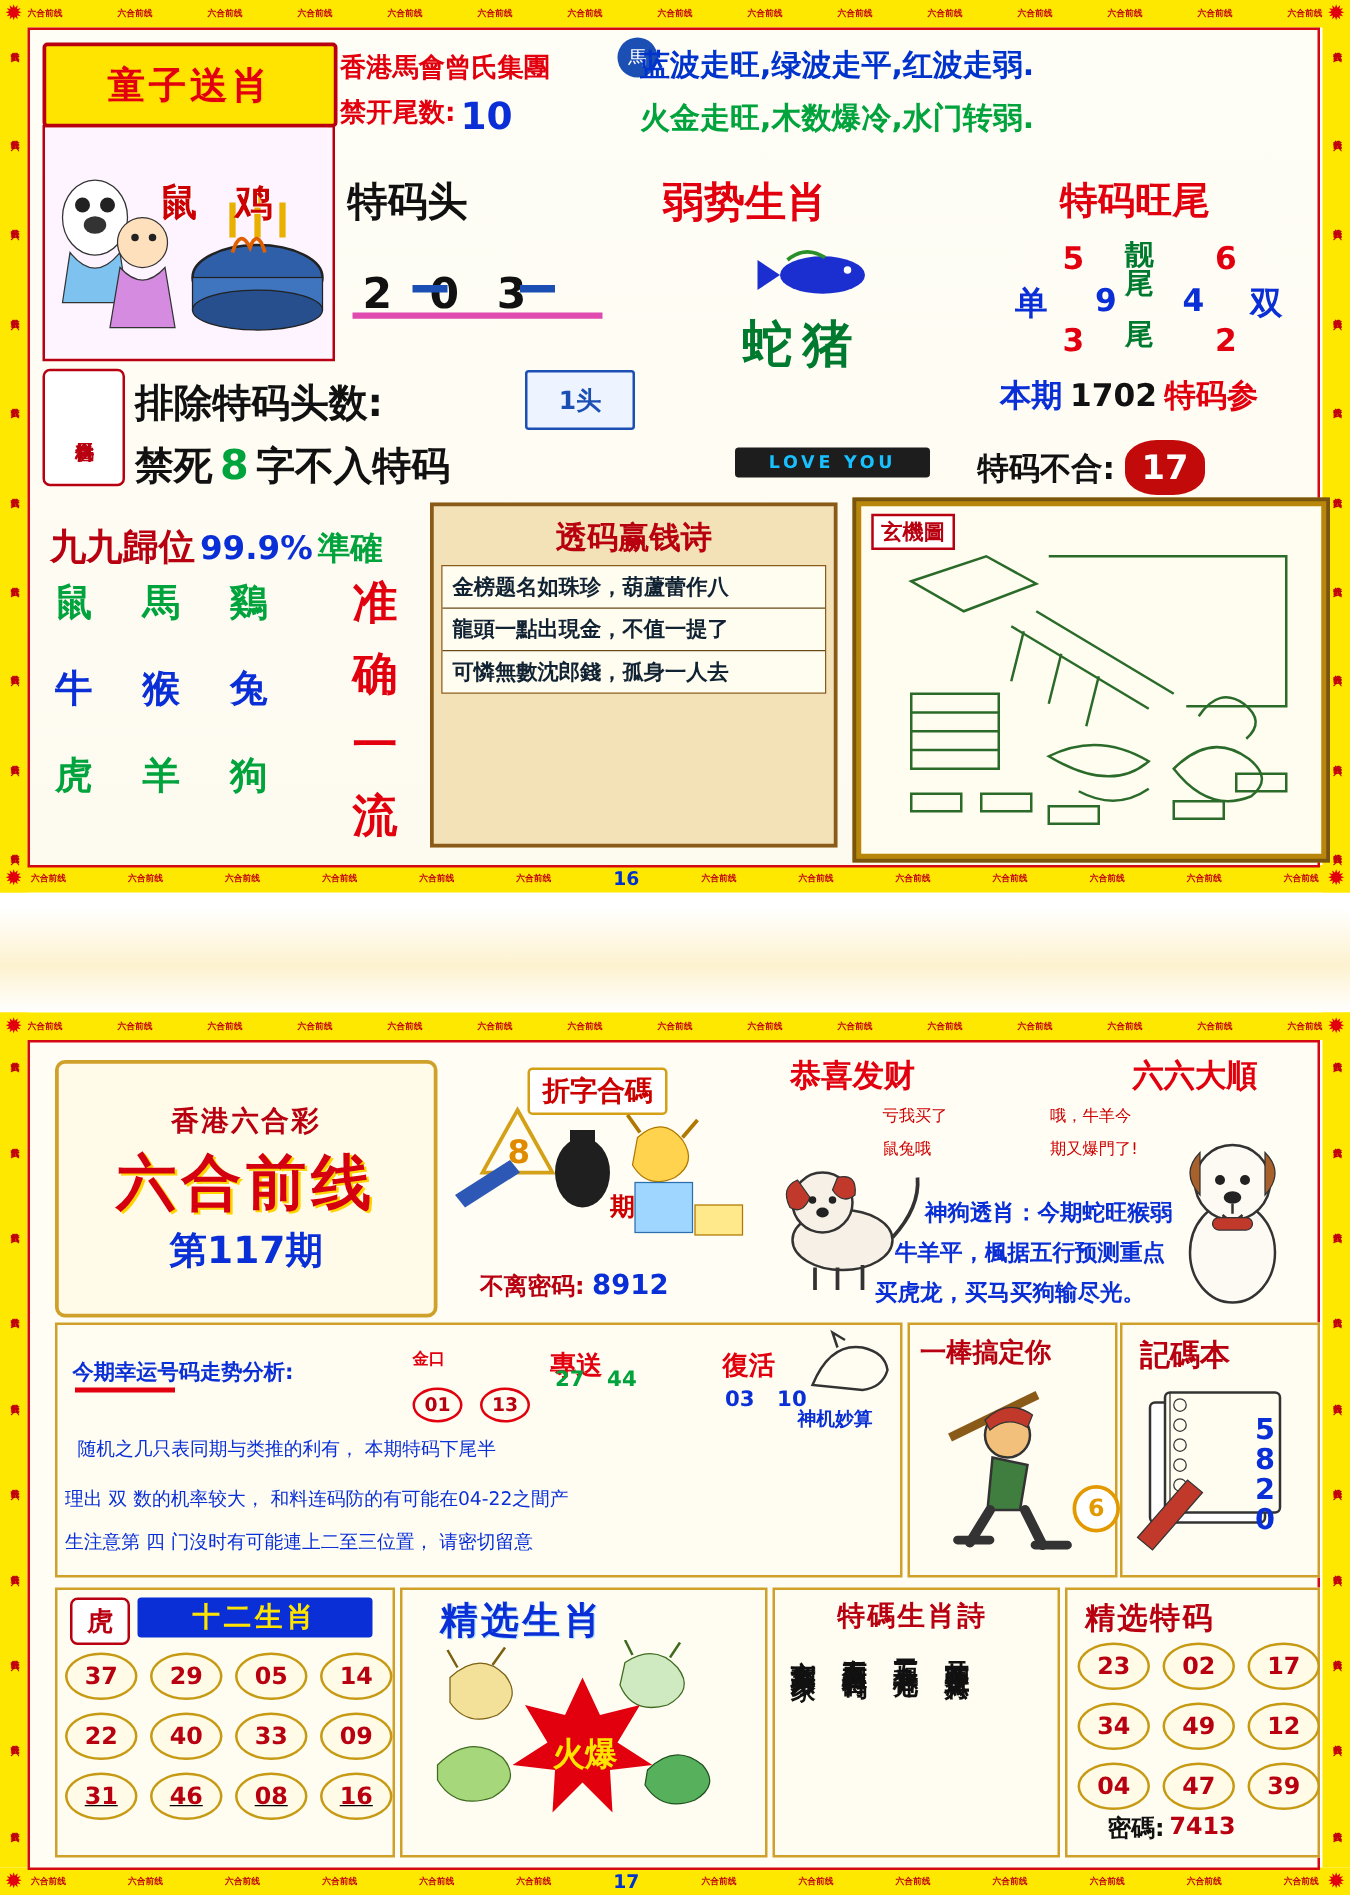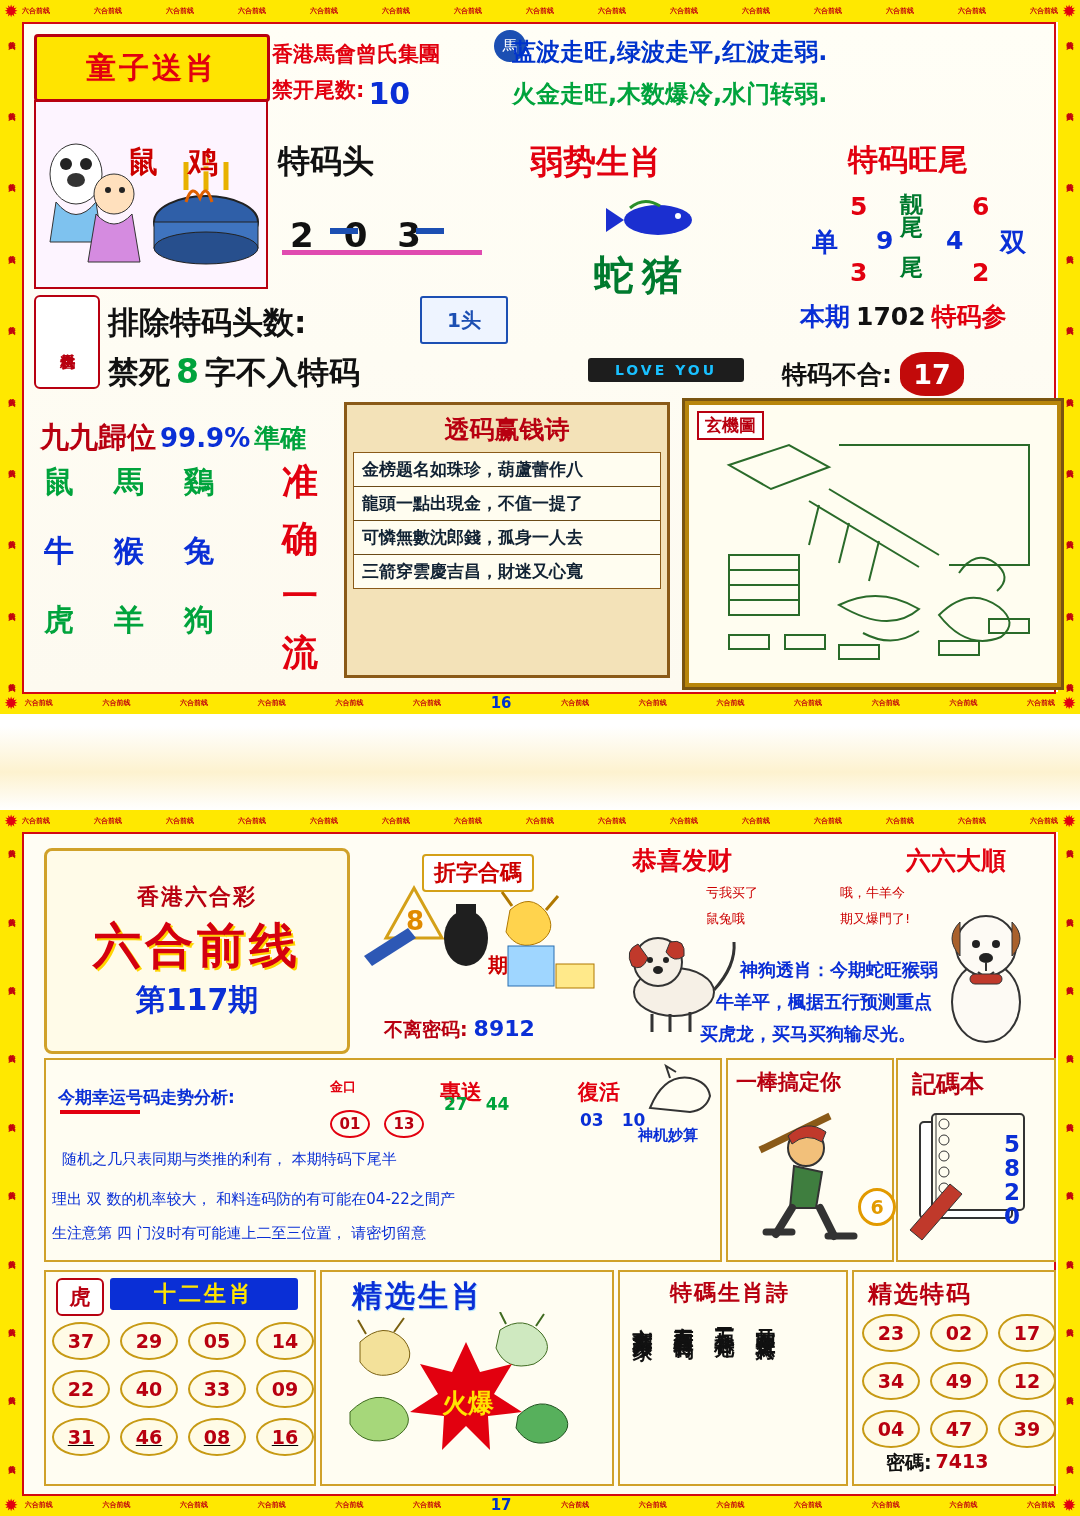--- a/index.html
+++ b/index.html
@@ -235,21 +235,20 @@
     <span style="font-size:36px;font-weight:bold;color:#e2000f;">一</span>
     <span style="font-size:36px;font-weight:bold;color:#e2000f;">流</span>
   </div>
 
   <div class="abs goldbox" style="left:344px;top:402px;width:320px;height:270px;">
     <div class="center" style="font-size:25px;font-weight:bold;color:#b80010;padding:8px 0 6px;">透码赢钱诗</div>
     <div style="background:#fffdf0;margin:0 6px 6px;border:1px solid #8a5a18;">
       <div class="poem-row" style="border-top:none;">金榜题名如珠珍，葫蘆蕾作八</div>
       <div class="poem-row">龍頭一點出現金，不值一提了</div>
       <div class="poem-row">可憐無數沈郎錢，孤身一人去</div>
-      <div class="poem-row">三箭穿雲慶吉昌，財迷又心寬</div>
     </div>
   </div>
 
   <div class="abs" style="left:682px;top:398px;width:368px;height:278px;background:#b8860b;border:3px solid #7a5510;padding:4px;">
     <div style="width:100%;height:100%;background:#fffdf0;position:relative;overflow:hidden;">
       <div class="abs" style="left:8px;top:6px;background:#fff;border:2px solid #b80010;padding:1px 6px;">
         <span style="font-size:17px;font-weight:bold;color:#b80010;">玄機圖</span>
       </div>
       <svg width="360" height="268" viewBox="0 0 360 268" style="position:absolute;left:0;top:0;">
         <g stroke="#2a6b2a" fill="none" stroke-width="2">

